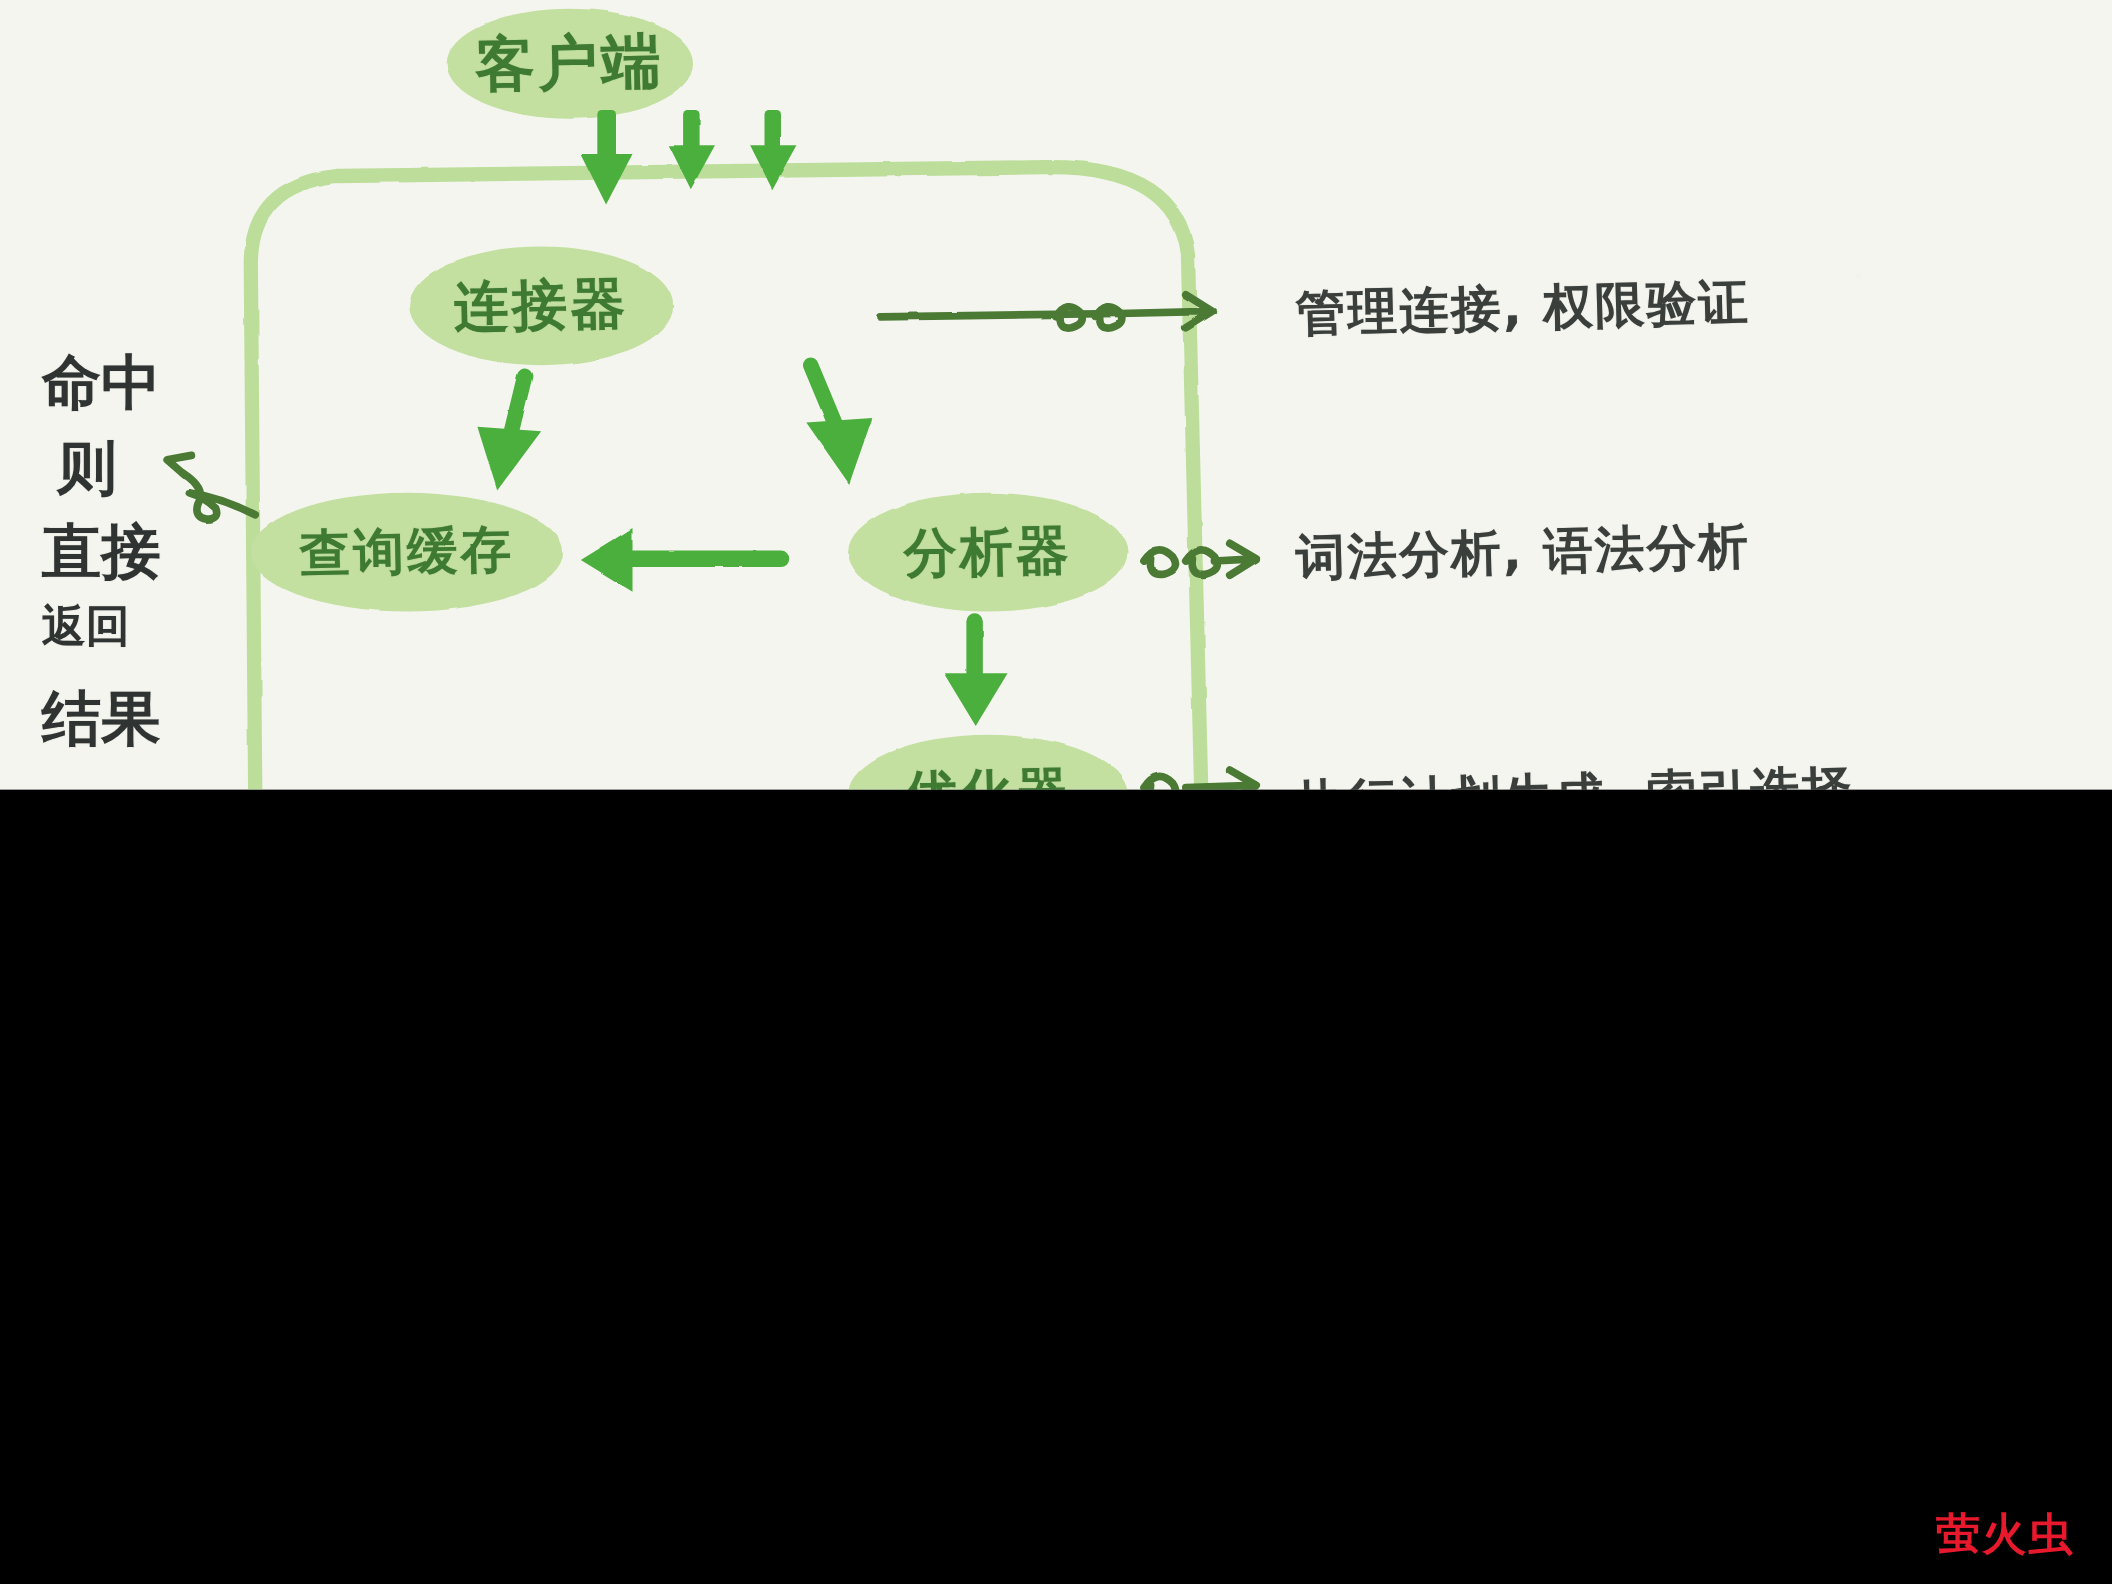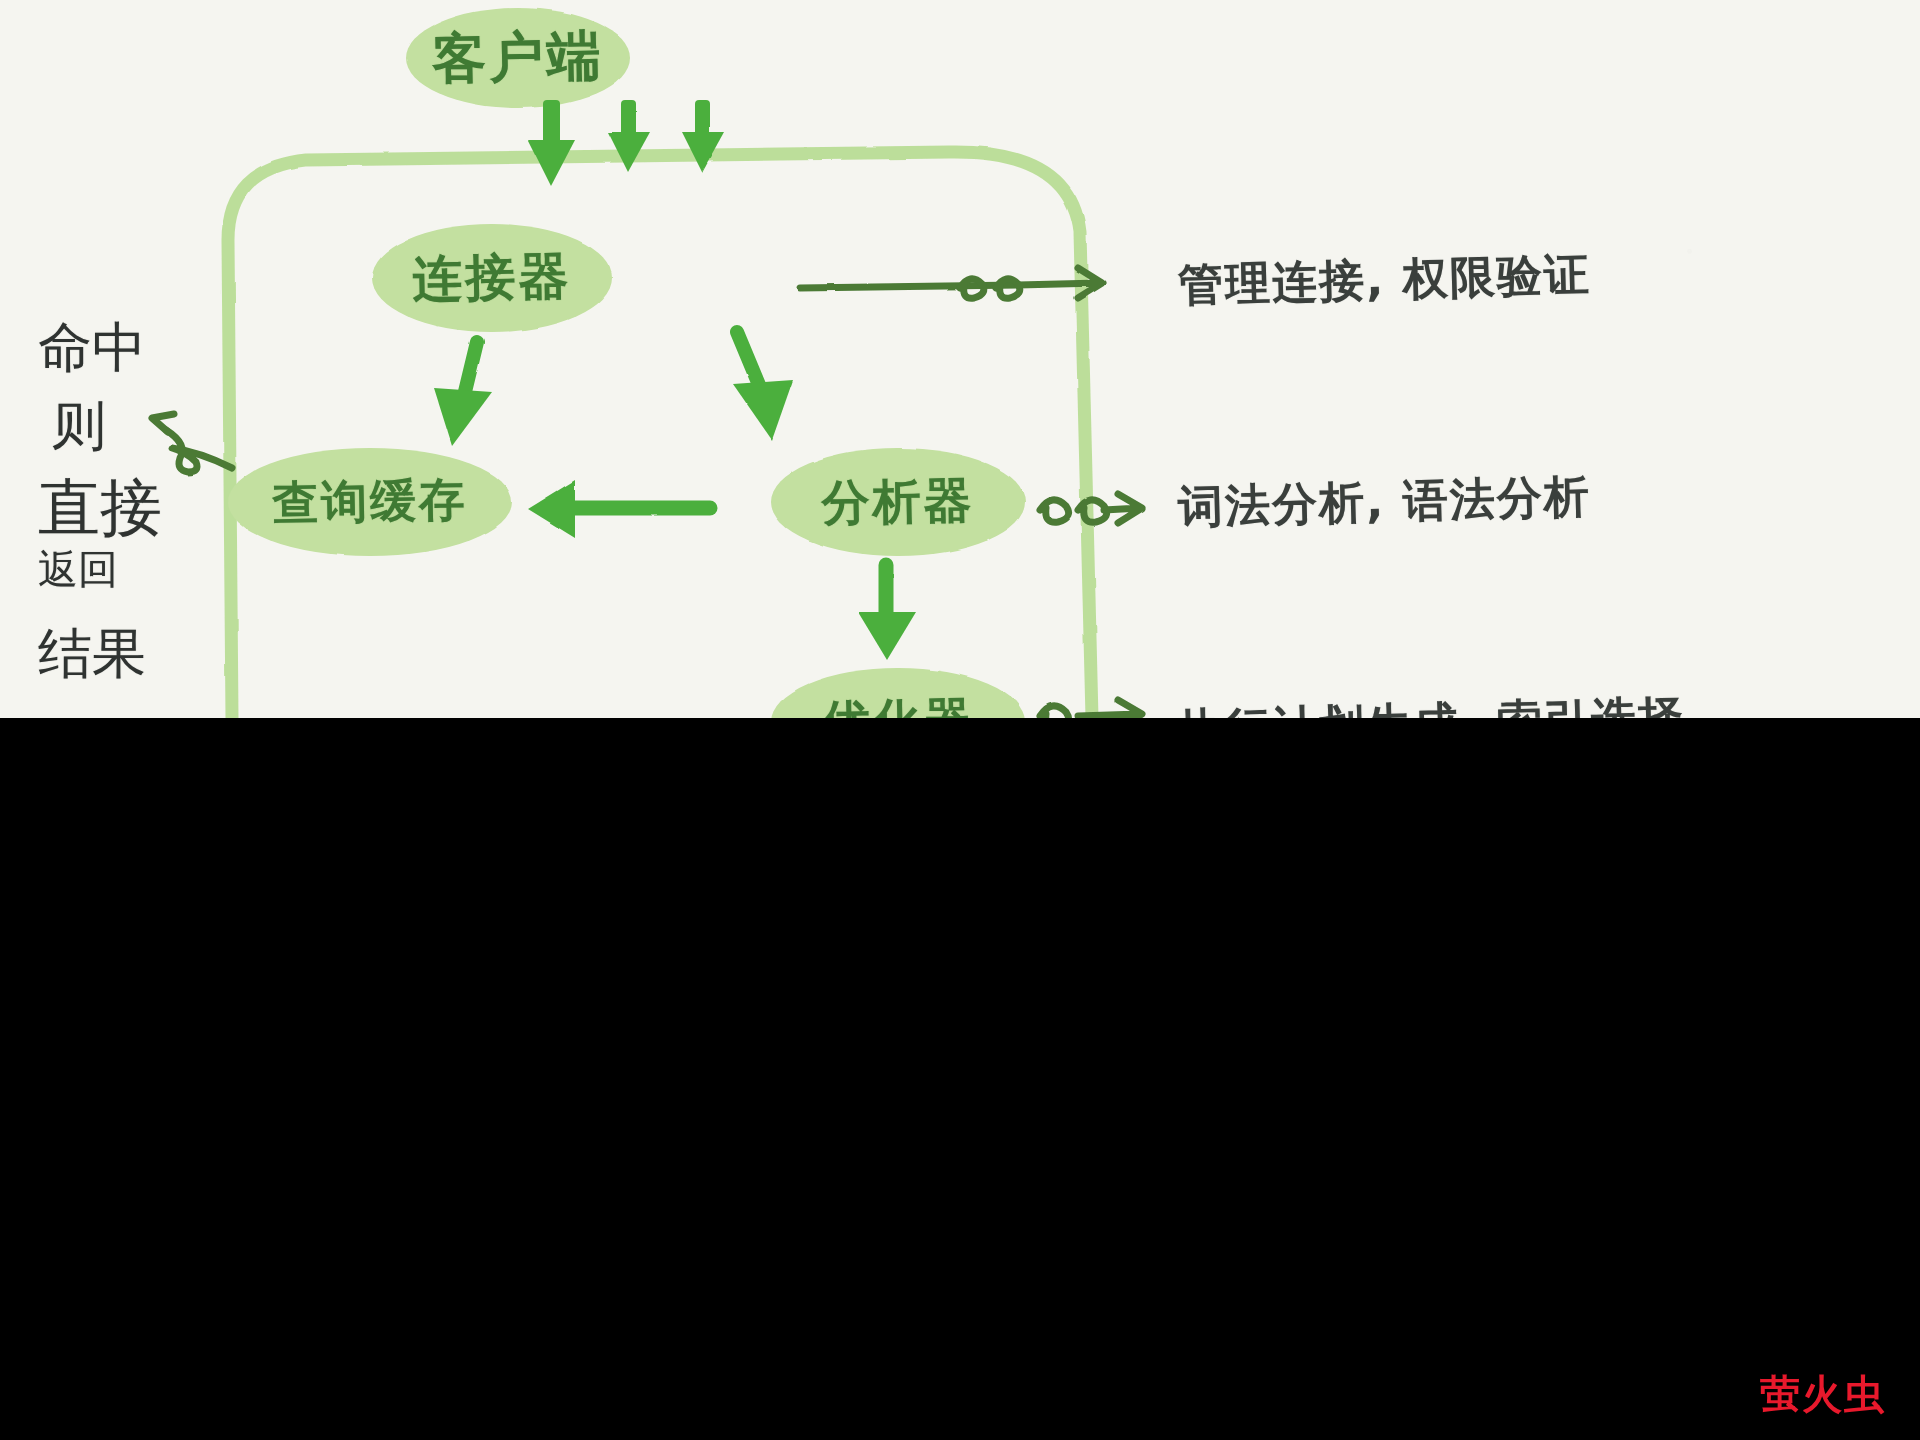--- a/index.html
+++ b/index.html
@@ -49,21 +49,21 @@
     color:#3a3f3c;
     font-weight:700;
     white-space:nowrap;
     letter-spacing:.045em;
     transform:rotate(-1.5deg);
     text-shadow:0 0 1px rgba(58,63,60,.35);
   }
   .sidechar{
     position:absolute;
     color:#2f3331;
-    font-weight:400;
+    font-weight:700;
     white-space:nowrap;
     text-shadow:0 0 1px rgba(47,51,49,.35);
   }
   .watermark{
     position:absolute;
     right:34px;bottom:18px;
     color:#e8192c;
     font-size:40px;
     font-weight:700;
     letter-spacing:.05em;
@@ -170,21 +170,21 @@
     <div class="nodelabel" style="left:370px;top:502px;font-size:46px;">查询缓存</div>
     <div class="nodelabel" style="left:898px;top:502px;font-size:48px;">分析器</div>
     <div class="nodelabel" style="left:898px;top:722px;font-size:48px;">优化器</div>
 
     <div class="annot" style="left:1178px;top:250px;font-size:45px;">管理连接, 权限验证</div>
     <div class="annot" style="left:1178px;top:472px;font-size:45px;">词法分析, 语法分析</div>
     <div class="annot" style="left:1178px;top:694px;font-size:45px;">执行计划生成, 索引选择</div>
 
     <div class="sidechar" style="left:38px;top:312px;font-size:54px;">命中</div>
     <div class="sidechar" style="left:52px;top:390px;font-size:54px;">则</div>
-    <div class="sidechar" style="left:38px;top:466px;font-size:62px;">直接</div>
+    <div class="sidechar" style="left:38px;top:466px;font-size:54px;">直接</div>
     <div class="sidechar" style="left:38px;top:542px;font-size:40px;">返回</div>
     <div class="sidechar" style="left:38px;top:618px;font-size:54px;">结果</div>
 
   </div>
 
   <div class="blackout"></div>
 
   <div class="watermark">萤火虫</div>
 
 </div>

